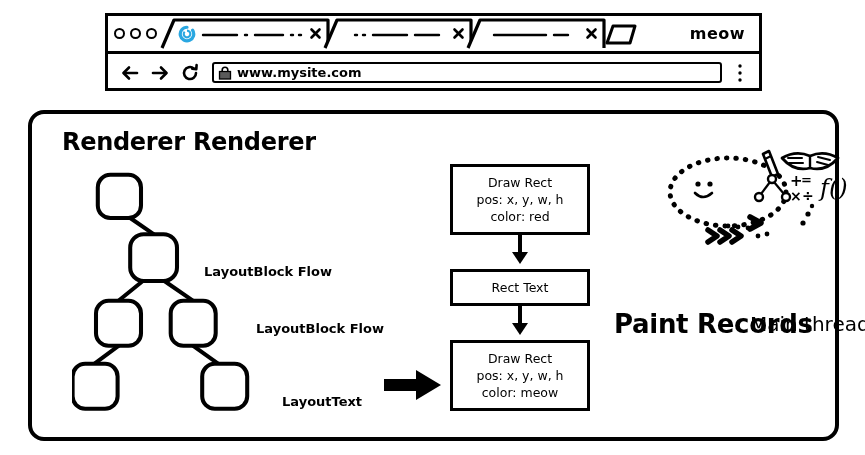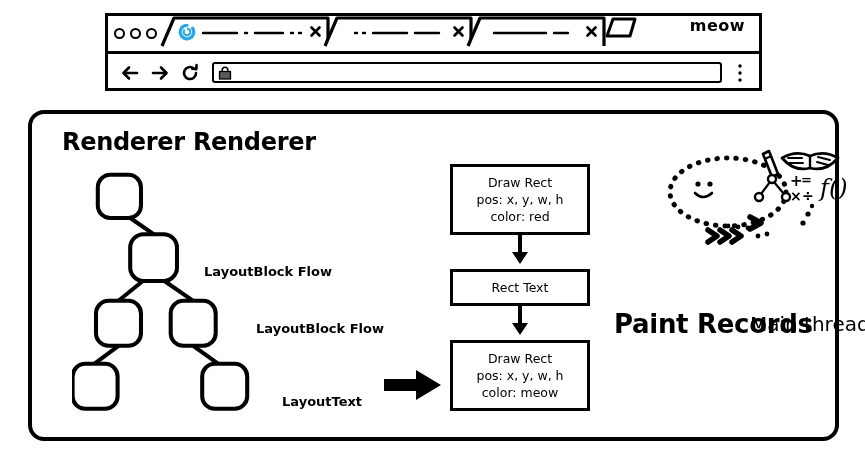--- a/index.html
+++ b/index.html
@@ -28,20 +28,21 @@
     background: #fff;
   }
   #tab-strip {
     position: absolute;
     left: 0; top: 0;
     width: 100%;
     height: 38px;
     border-bottom: 3px solid #000;
     box-sizing: border-box;
     display: flex;
+    align-items: center;
   }
   #window-controls {
     display: flex;
     align-items: center;
     gap: 5px;
     margin-left: 6px;
   }
   .win-dot {
     width: 11px;
     height: 11px;
@@ -349,20 +350,21 @@
         <path d="M16 10 a6 6 0 1 1 -2.2 -4.6"></path>
         <polyline points="16.6,2 16.3,6.2 12.2,5.6" stroke-linejoin="round"></polyline>
       </g>
     </svg>
 
     <div id="url-bar">
       <svg id="lock-icon" viewBox="0 0 14 14">
         <rect x="1.5" y="5.5" width="11" height="7.5" fill="#5a5a5a" stroke="#000" stroke-width="1.3"></rect>
         <path d="M4.2 5.5 V4 a2.8 2.8 0 0 1 5.6 0 V5.5" fill="none" stroke="#000" stroke-width="1.6"></path>
       </svg>
+      <span id="url-text" title="Search or type a URL">www.mysite.com</span>
     </div>
 
     <svg id="browser-menu" viewBox="0 0 16 22">
       <g fill="#000">
         <circle cx="8" cy="4" r="1.7"></circle>
         <circle cx="8" cy="11" r="1.7"></circle>
         <circle cx="8" cy="18" r="1.7"></circle>
       </g>
     </svg>
   </div>

